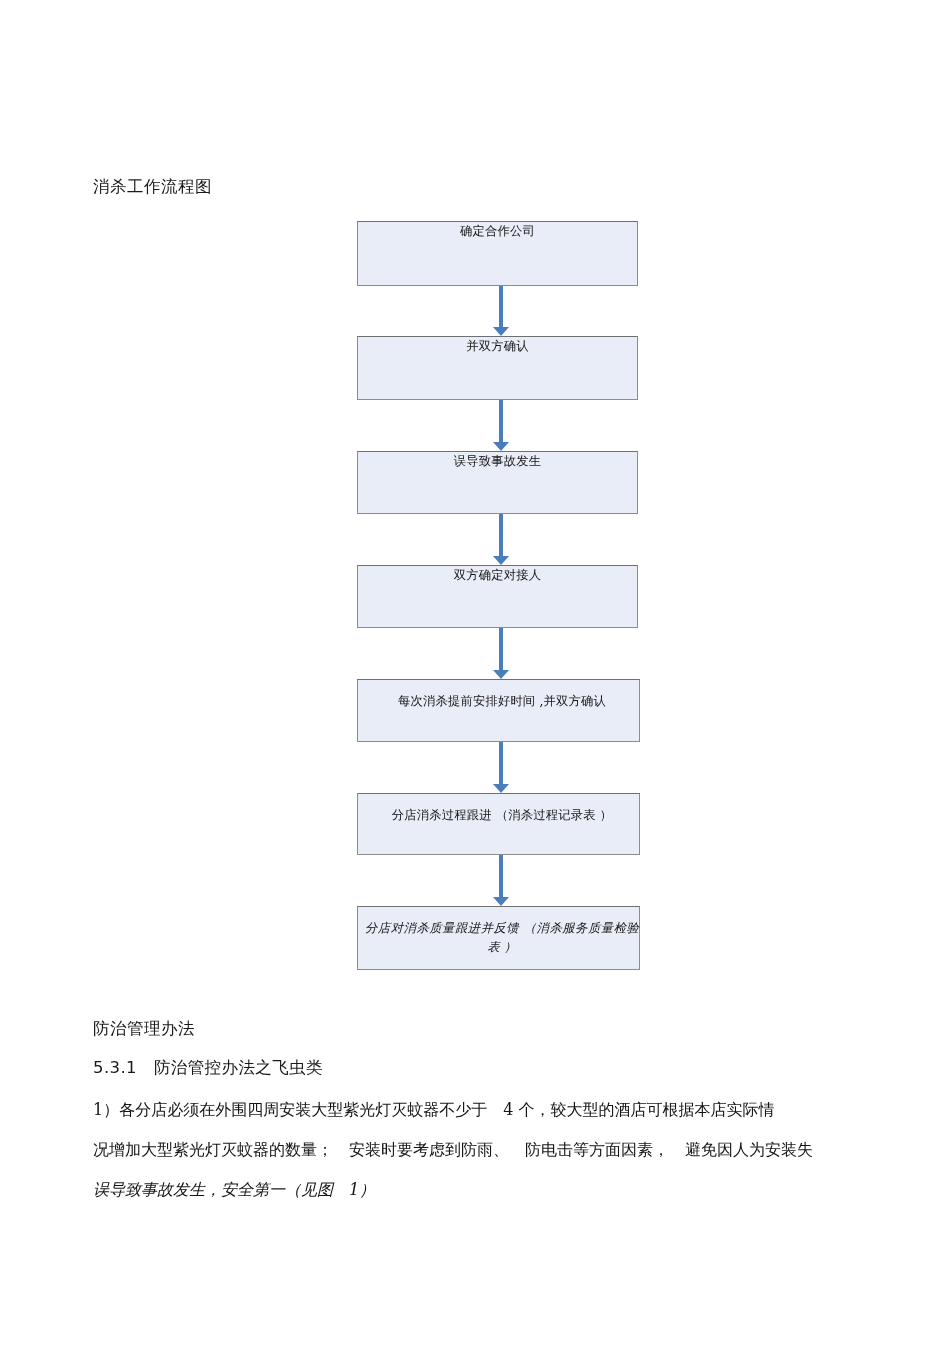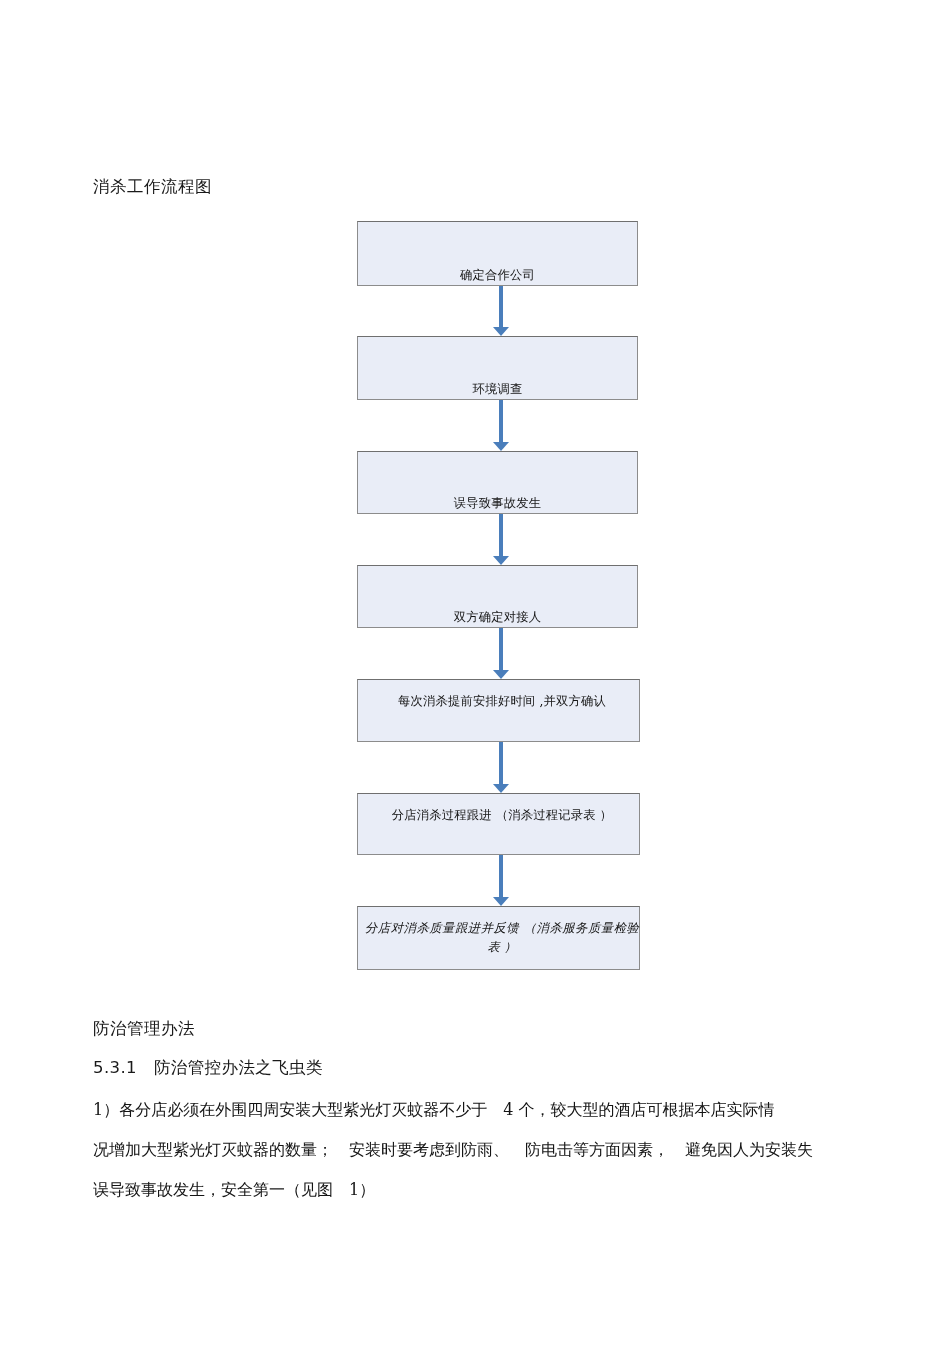--- a/index.html
+++ b/index.html
@@ -58,21 +58,21 @@
   }
 
   .flow-box .box-text {
     display: block;
     width: 100%;
   }
 
   
   .flow-box.centered {
     display: flex;
-    align-items: flex-end;
+    align-items: flex-start;
     justify-content: center;
     text-align: center;
     font-family: Liberation Serif, serif;
   }
 
   
   .flow-box.justified {
     padding: 12px 0 0 7px;
   }
   .flow-box.justified .box-text {
@@ -135,20 +135,21 @@
   .para .pline {
     display: block;
     width: 100%;
     text-align: justify;
     text-align-last: left;
     text-justify: inter-character;
     white-space: pre-wrap;
   }
   .para .pline.last {
     text-align: left;
+    font-style: italic;
   }
 </style>
 </head>
 <body>
 
 <div class="page">
 
   <div class="doc-title">消杀工作流程图</div>
 
   <div class="flow">
@@ -156,21 +157,21 @@
     <div class="flow-box centered" style="left:357px; top:221px; width:281px; height:65px;">
       <span class="box-text">确定合作公司</span>
     </div>
 
     <div class="arrow" style="left:492px; top:286px; height:50px;">
       <div class="shaft" style="height:41px;"></div>
       <div class="head" style="top:41px;"></div>
     </div>
 
     <div class="flow-box centered" style="left:357px; top:336px; width:281px; height:64px;">
-      <span class="box-text">环境调查</span>
+      <span class="box-text">并双方确认</span>
     </div>
 
     <div class="arrow" style="left:492px; top:400px; height:51px;">
       <div class="shaft" style="height:42px;"></div>
       <div class="head" style="top:42px;"></div>
     </div>
 
     <div class="flow-box centered" style="left:357px; top:451px; width:281px; height:63px;">
       <span class="box-text">误导致事故发生</span>
     </div>

